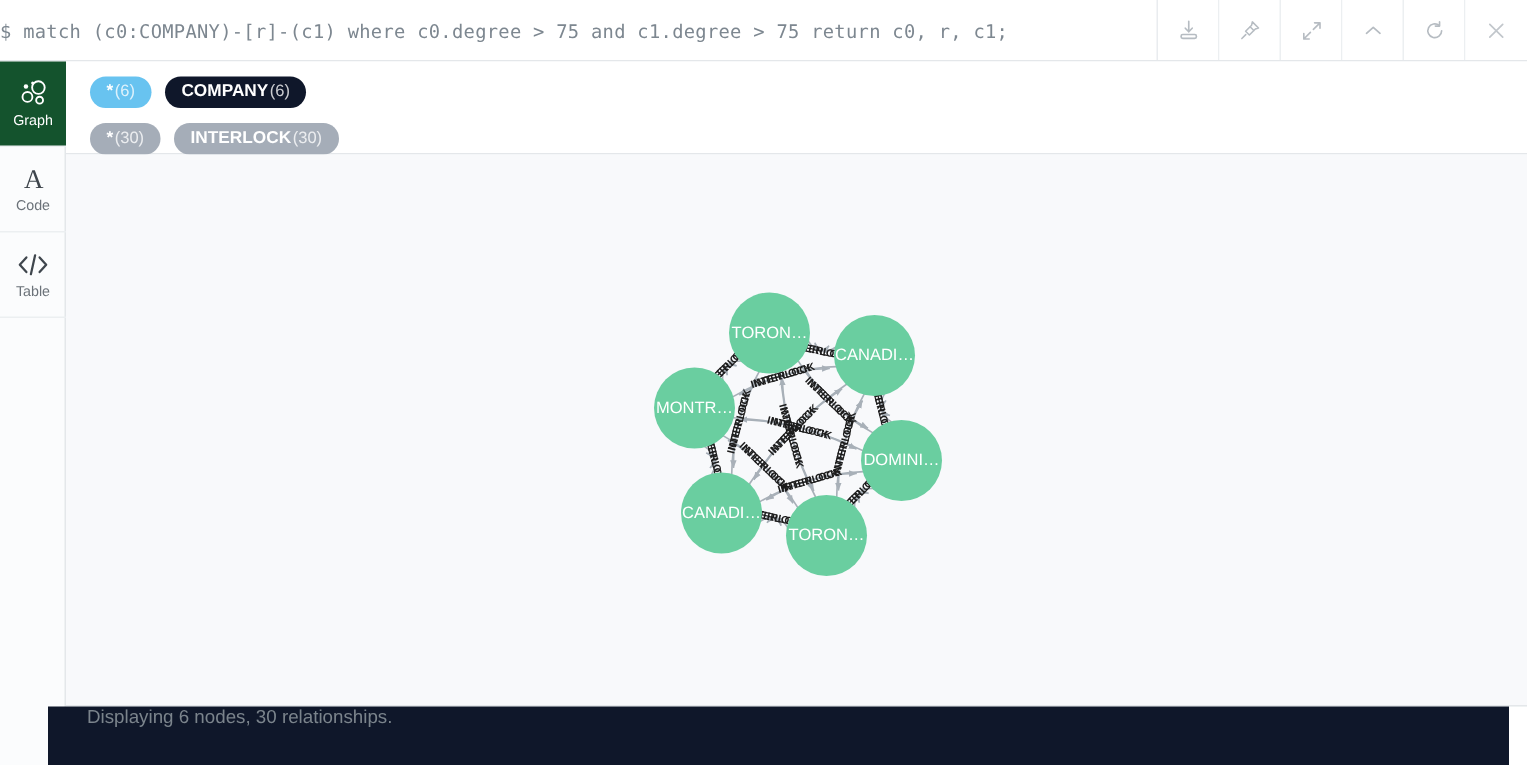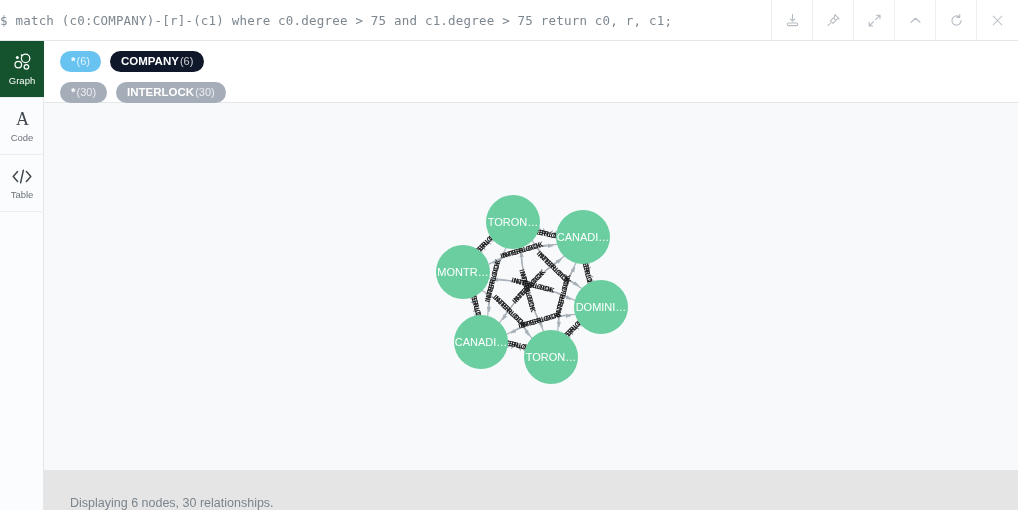--- a/index.html
+++ b/index.html
@@ -97,24 +97,24 @@
   }
   .edge-line { stroke: #a8b0b8; stroke-width: 1.1px; fill: none; }
   .edge-label {
     font-family: "Liberation Sans", sans-serif;
     font-size: 7.2px; fill: #1c1c1c; text-anchor: middle;
     dominant-baseline: central; font-weight: bold;
   }
 
   
   .statusbar {
-    position: absolute; top: 471px; left: 44px;
+    position: absolute; top: 471px; left: 32px;
     width: 974px; height: 39px;
-    background: #e5e5e5;
-    display: flex; align-items: flex-end; padding-left: 26px;
+    background: #0f172a;
+    display: flex; align-items: flex-start; padding-left: 26px;
   }
   .status-text { font-size: 12.5px; color: #7b848c; }
 </style>
 </head>
 <body>
 
 <div id="app">
 
   <div class="query-bar">
     <div class="query-text-wrap">

